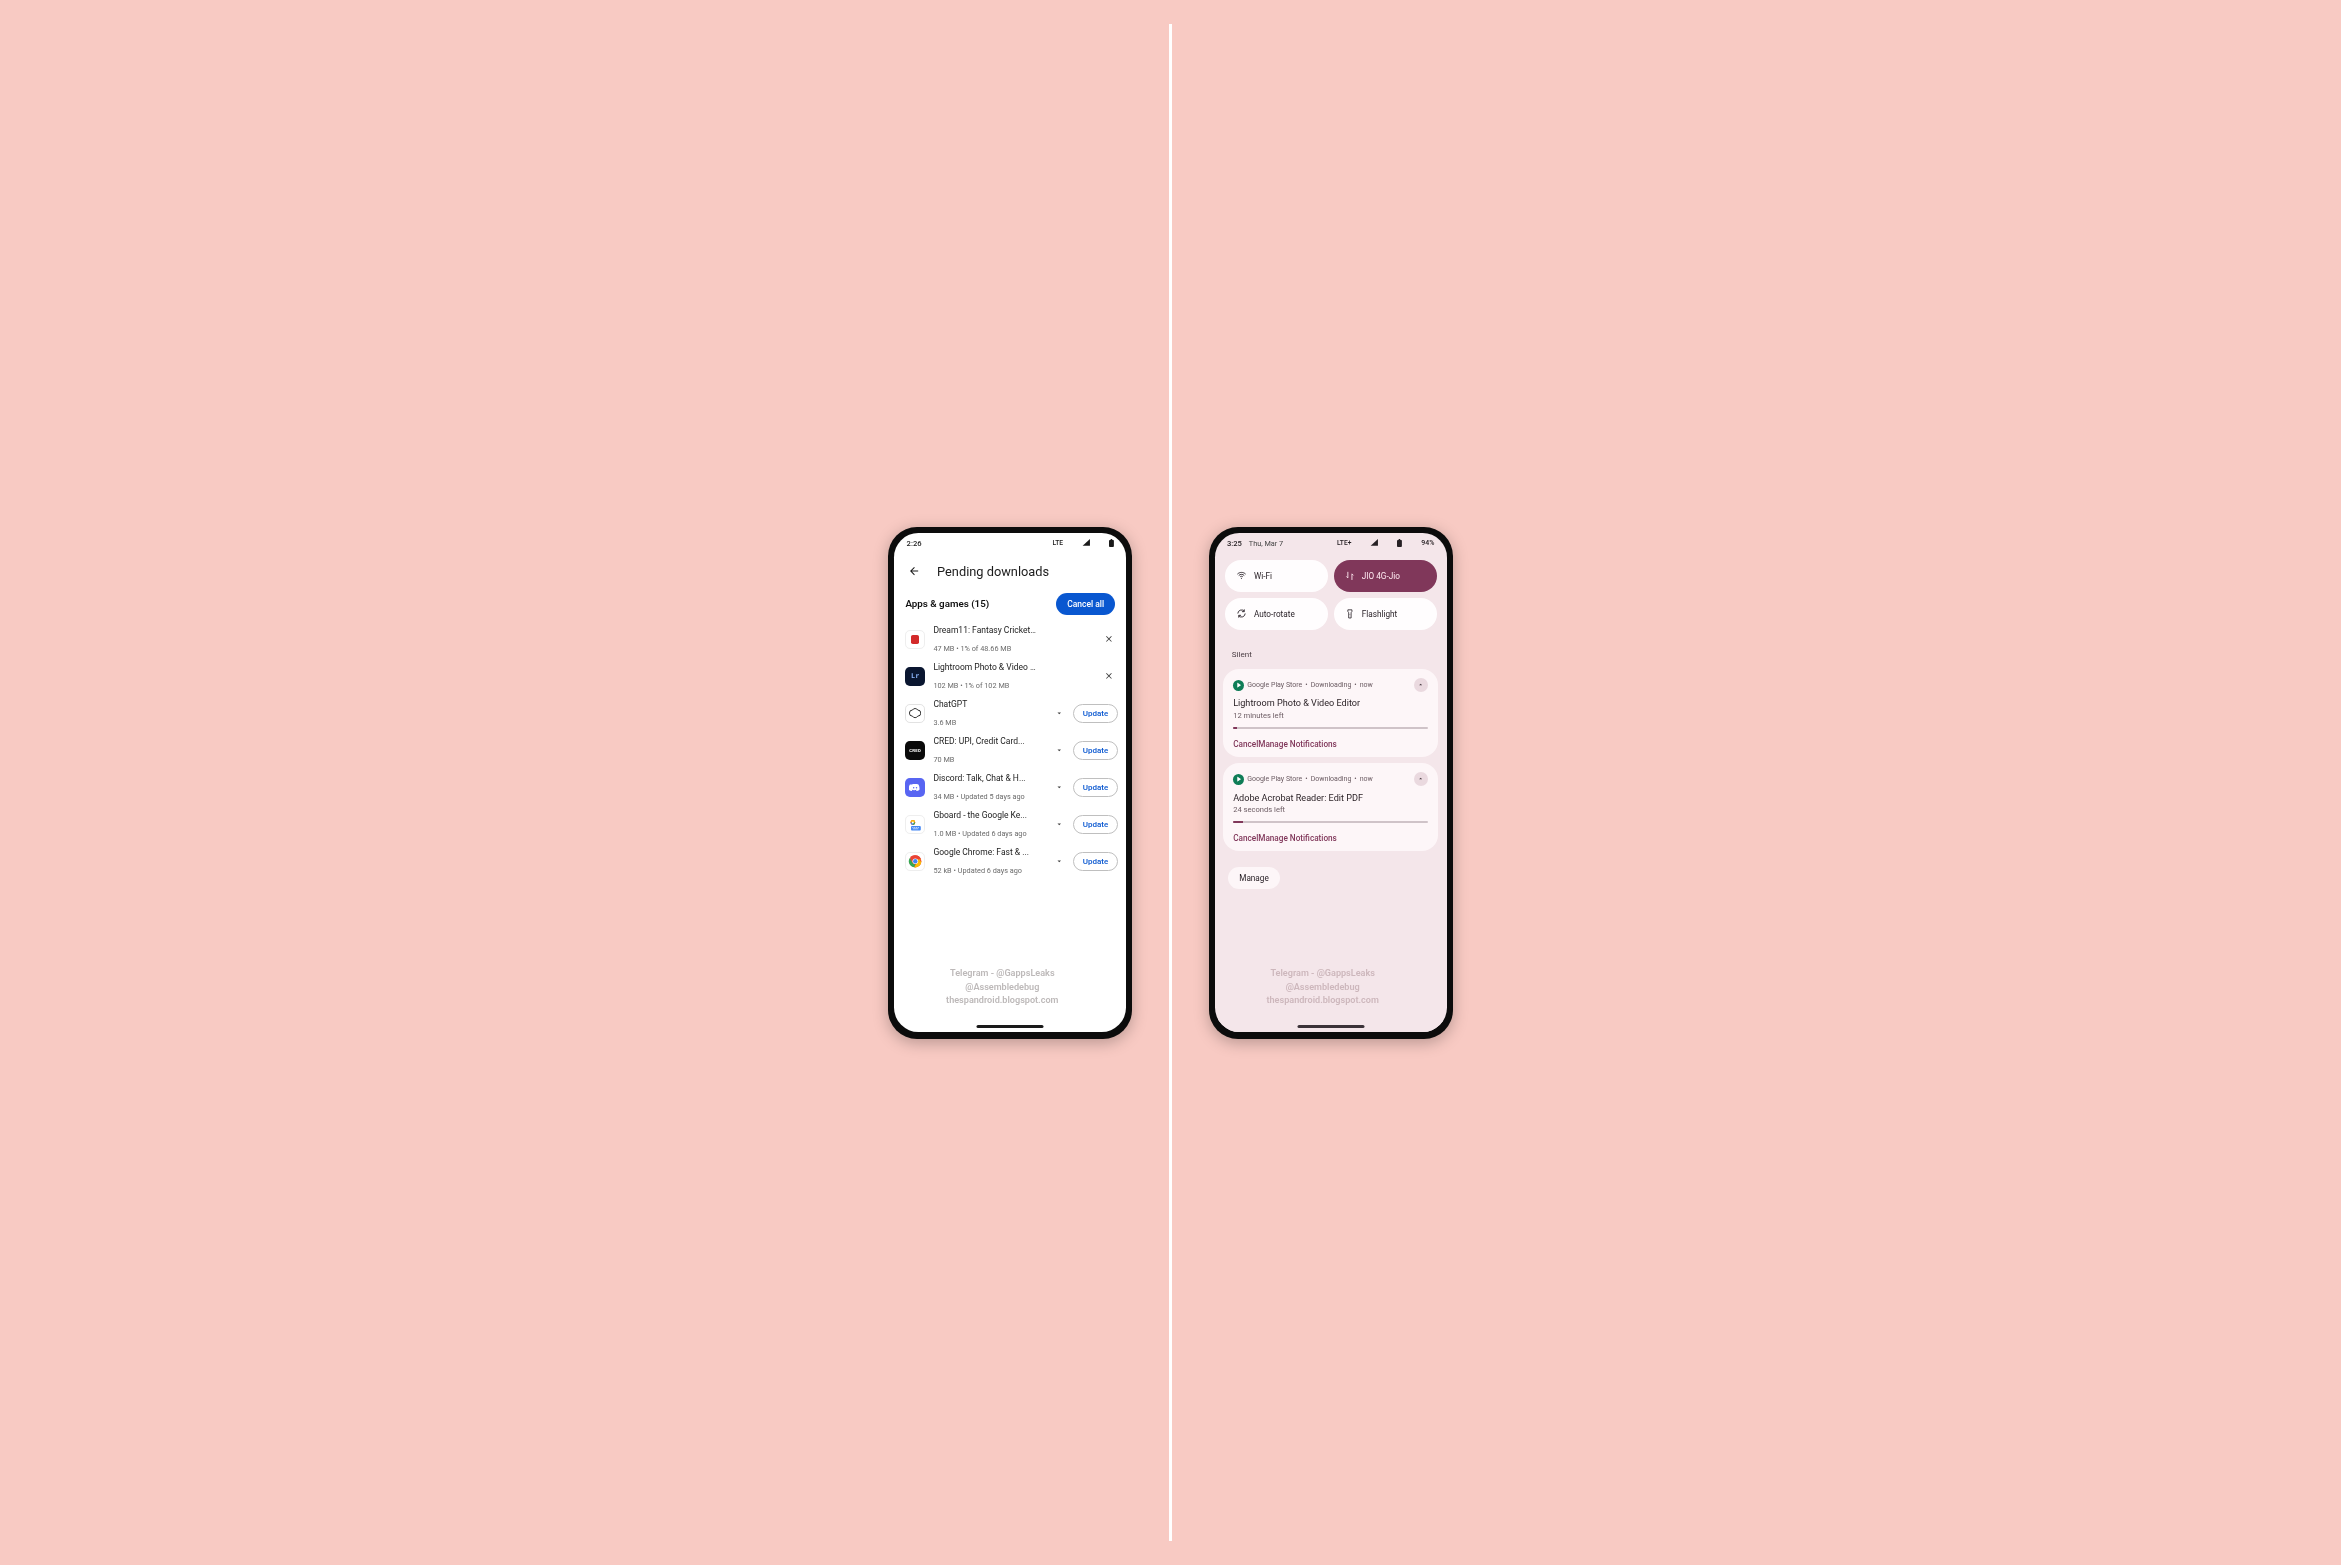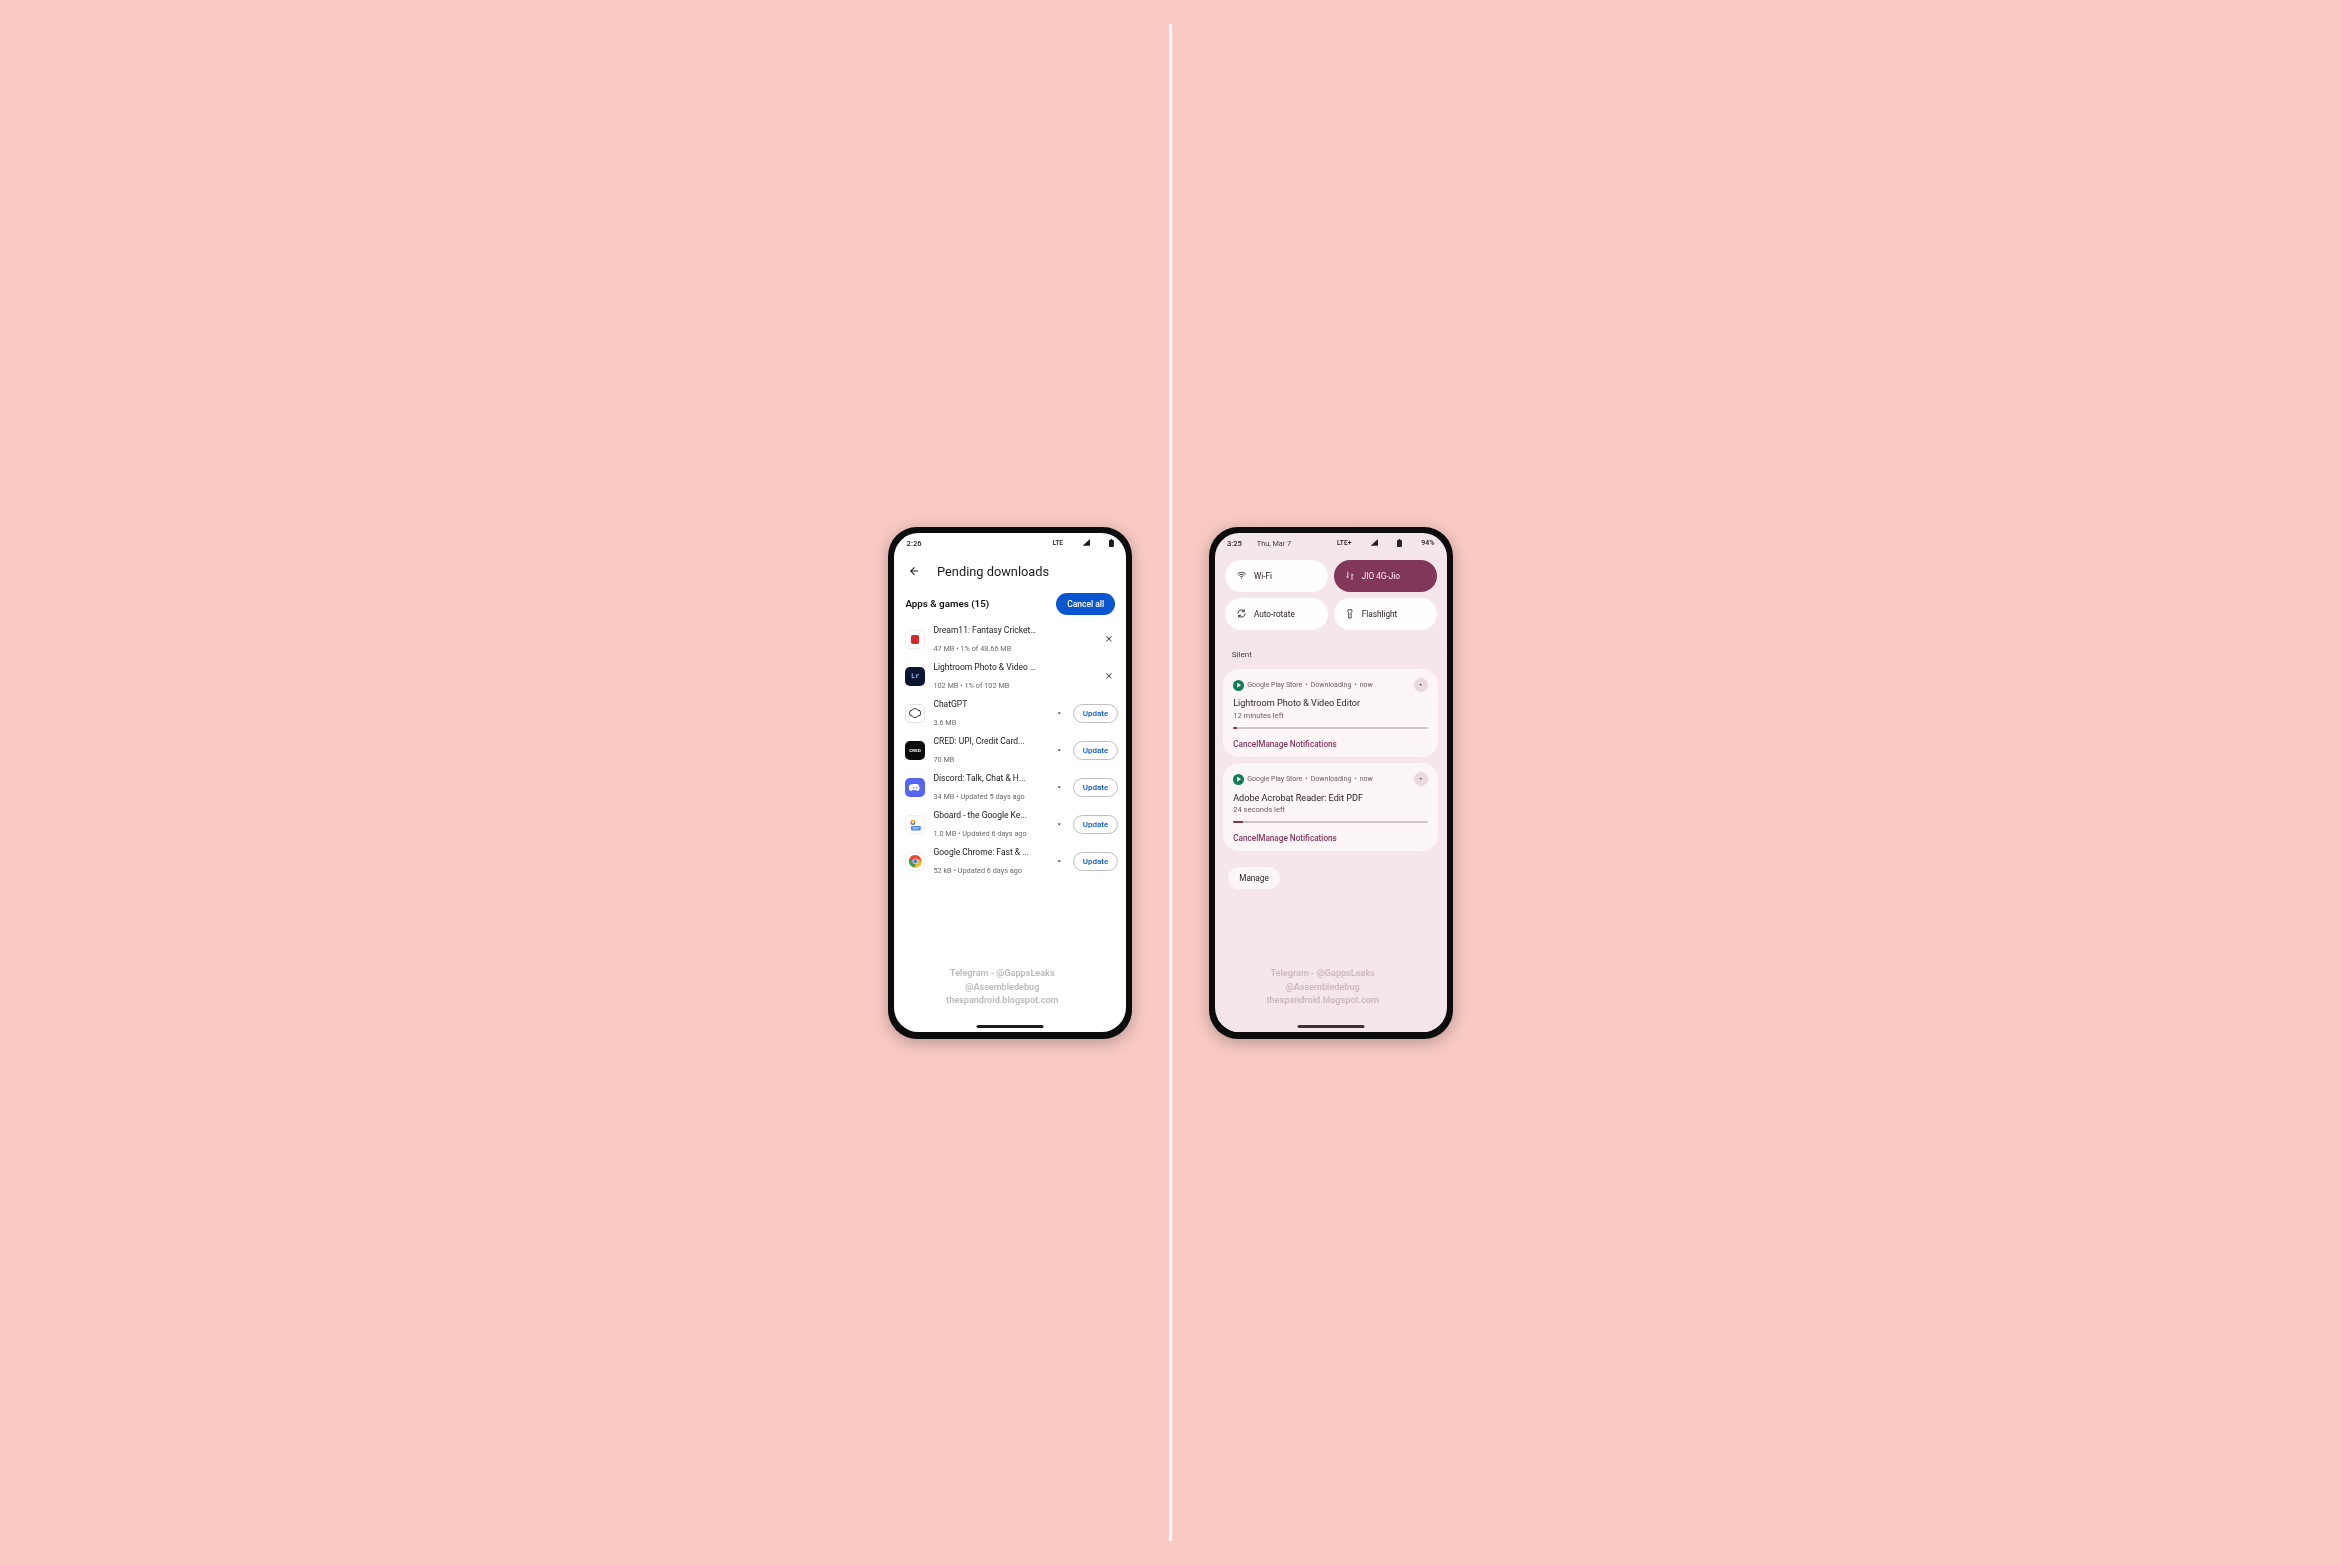--- a/index.html
+++ b/index.html
@@ -6,21 +6,21 @@
   body { background:#f8cac3; display:flex; justify-content:center; align-items:center; min-height:100vh; padding:24.4px; gap:37px; }
   .divider-col { width:2.4px; align-self:stretch; background:#fff; }
   .phone-frame { width:244px; height:512px; background:#0c0c0c; border-radius:29px; padding:6.1px; position:relative; box-shadow:0 3.7px 14.6px rgba(0,0,0,0.25); }
   .phone-screen { width:100%; height:100%; border-radius:24.4px; overflow:hidden; position:relative; display:flex; flex-direction:column; }
   .screen-play { background:#fff; }
   .screen-qs { background:#f4e6ea; }
   
   .status-bar { display:flex; align-items:center; justify-content:space-between; height:21px; padding:0 12.2px; font-size:7.6px; font-weight:500; color:#1a1a1a; }
   .status-bar.light { color:#262024; }
   .status-right { display:flex; align-items:flex-start; gap:19px; }
-  .status-date { margin-left:13px; font-weight:400; font-size:7.3px; color:#444; }
+  .status-date { margin-left:5px; font-weight:400; font-size:7.3px; color:#444; }
   
   .page-header { display:flex; align-items:center; gap:13.4px; padding:8.5px 12.2px 8.5px 11px; }
   .page-title { font-size:12.8px; font-weight:400; color:#1b1b1b; }
   .section-row { display:flex; align-items:center; justify-content:space-between; padding:3.7px 11px 6.1px 11px; }
   .section-title { font-size:9.8px; font-weight:600; color:#111; }
   .cancel-all-btn { background:#0957d0; color:#fff; border:none; border-radius:13.4px; padding:6.1px 11px; font-size:8.5px; font-weight:500; cursor:pointer; }
   .app-list { display:flex; flex-direction:column; padding:0 8.5px 0 11px; }
   .app-row { display:flex; align-items:center; gap:8.5px; min-height:37px; padding:3.7px 0; }
   .app-icon { width:19.5px; height:19.5px; border-radius:4.9px; display:flex; align-items:center; justify-content:center; font-size:8.5px; font-weight:700; color:#fff; flex-shrink:0; }
   .ic-dream11 { background:#fff; border:0.6px solid #eee; position:relative; }

